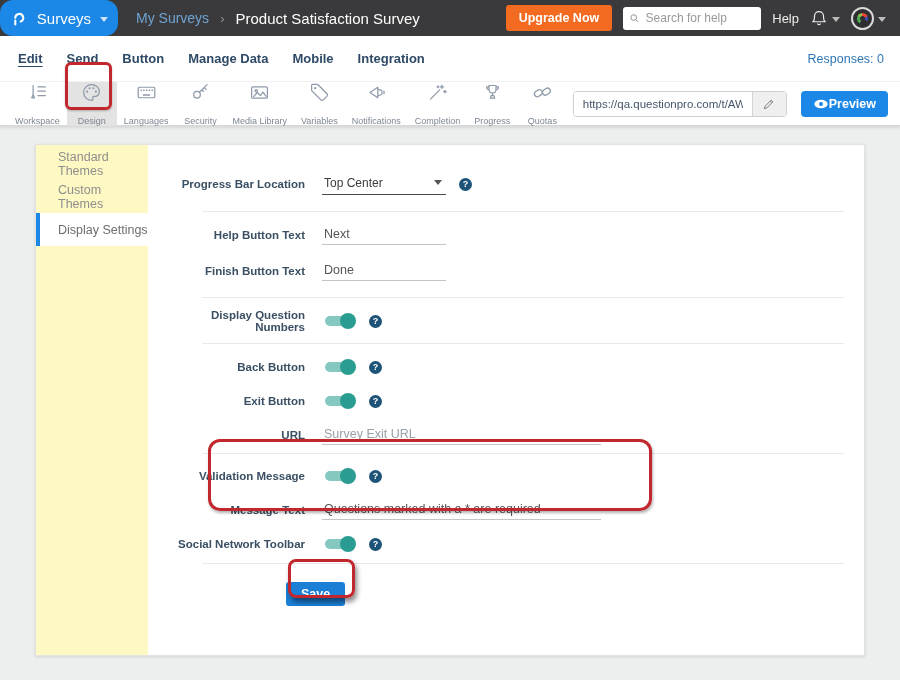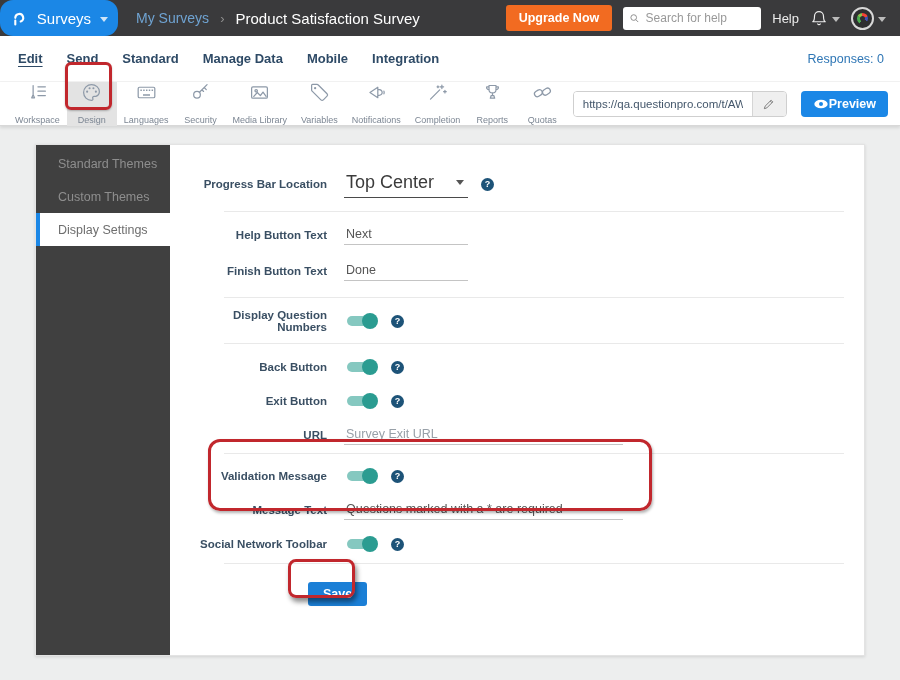--- a/index.html
+++ b/index.html
@@ -28,47 +28,47 @@
   .avatar .swirl::after { content:''; position:absolute; left:3px; top:3px; width:5px; height:5px; border-radius:50%; background:#2E2E30; }
 
   
   .menurow { height:46px; background:#fff; display:flex; align-items:center; padding:0 16px 0 18px; gap:24px; border-bottom:1px solid #F2F2F2; }
   .menu-item { font-size:13px; font-weight:bold; color:#2E4A66; cursor:pointer; }
   .menu-item.active { text-decoration:underline; text-underline-offset:3px; }
   .responses { margin-left:auto; color:#2E76B5; font-size:12.5px; }
 
   
   .toolbar { height:44px; background:#fff; display:flex; align-items:center; padding-left:8px; border-bottom:1px solid #D8D8D8; box-shadow:0 2px 3px rgba(0,0,0,0.10); position:relative; }
-  .tool { height:44px; display:flex; flex-direction:column; align-items:center; justify-content:center; gap:12px; padding:0 7px; cursor:pointer; min-width:50px; }
+  .tool { height:44px; display:flex; flex-direction:column; align-items:center; justify-content:space-between; gap:12px; padding:0 7px; cursor:pointer; min-width:50px; }
   .tool svg { stroke:#8D99A8; fill:none; stroke-width:1.4; stroke-linecap:round; stroke-linejoin:round; }
   .tool .dot { fill:#8D99A8; stroke:none; }
   .tool-label { font-size:9px; color:#7C8693; white-space:nowrap; }
   .tool.active-tool { background:#E3E3E3; }
   .urlgroup { margin-left:auto; display:flex; align-items:center; }
   .url-box { display:flex; border:1px solid #CFCFCF; border-radius:4px; overflow:hidden; height:26px; }
   .url-box input { width:178px; border:none; outline:none; padding:0 9px; font-size:11.5px; color:#44576B; font-family:inherit; background:#fff; }
   .pencil-btn { width:34px; background:#EFEFEF; border-left:1px solid #D5D5D5; display:flex; align-items:center; justify-content:center; cursor:pointer; }
   .preview-btn { margin:0 12px 0 14px; background:#1B87E6; border:none; border-radius:4px; color:#fff; font-size:12.5px; font-weight:bold; height:26px; padding:0 12px; display:flex; align-items:center; cursor:pointer; font-family:inherit; }
 
   
   .content { padding:18px 35px 0; }
   .card { width:830px; height:512px; background:#fff; border:1px solid #E3E3E3; box-shadow:0 1px 3px rgba(0,0,0,0.12); display:flex; }
-  .side { width:134px; background:#404040; padding-top:2px; }
+  .side { width:112px; background:#fef9c3; padding-top:2px; }
   .side-item { height:33px; display:flex; align-items:center; padding-left:22px; font-size:12.5px; color:#8E8E8E; cursor:pointer; }
   .side-item.active { background:#fff; color:#6E6E6E; border-left:4px solid #1B87E6; padding-left:18px; }
 
   .form-panel { flex:1; padding:20px 20px 0 12px; }
   .frow { display:flex; align-items:center; height:34px; }
   .frow.tall { height:38px; }
   .flabel { width:145px; text-align:right; margin-right:17px; font-size:11.5px; font-weight:bold; color:#3A4F63; }
   .sep { border:0; border-top:1px solid #E9E9E9; margin:8px 0 6px 42px; }
   .uline { border:none; outline:none; background:transparent; border-bottom:1px solid #C4C4C4; font-size:12.5px; color:#555; padding:2px 2px 3px; width:124px; font-family:inherit; }
   .uline::placeholder { color:#98A0A8; }
   .uline.wide { width:279px; }
-  .select-ctl { width:124px; border-bottom:1px solid #4A4A4A; display:flex; justify-content:space-between; align-items:center; padding:2px 2px 4px; font-size:18px; color:#3B3B3B; cursor:pointer; }
+  .select-ctl { width:124px; border-bottom:1px solid #4A4A4A; display:flex; justify-content:space-between; align-items:center; padding:2px 2px 4px; font-size:12px; color:#3B3B3B; cursor:pointer; }
   .select-caret { width:0; height:0; border-left:4px solid transparent; border-right:4px solid transparent; border-top:5px solid #555; margin-right:2px; }
   .help-badge { width:13px; height:13px; border-radius:50%; background:#1D5378; color:#fff; font-size:9px; font-weight:bold; display:flex; align-items:center; justify-content:center; margin-left:13px; flex:0 0 auto; cursor:pointer; }
   .toggle { width:28px; height:10px; background:#85C8C0; border-radius:6px; position:relative; margin:0 3px; cursor:pointer; }
   .toggle::after { content:''; position:absolute; right:-3px; top:-3.5px; width:16px; height:16px; background:#2B9C91; border-radius:50%; }
   .save-row { margin-top:18px; padding-left:126px; }
   .save-btn { background:#1B7FD6; color:#fff; border:none; border-radius:3px; font-size:12.5px; font-weight:bold; padding:5px 15px; cursor:pointer; font-family:inherit; }
 
   
   .anno { position:absolute; border:3px solid #C1272D; pointer-events:none; }
   .anno-design { left:65px; top:62px; width:47px; height:48px; border-radius:6px; box-shadow:0 1px 2px rgba(0,0,0,0.25); }
@@ -112,21 +112,21 @@
             <div class="swirl"></div>
           </div>
         <span class="caret gray"></span>
       </div>
     </div>
   </div>
 
   <div class="menurow">
     <span class="menu-item active">Edit</span>
     <span class="menu-item">Send</span>
-    <span class="menu-item">Standard</span>
+    <span class="menu-item">Button</span>
     <span class="menu-item">Manage Data</span>
     <span class="menu-item">Mobile</span>
     <span class="menu-item">Integration</span>
     <span class="responses">Responses: 0</span>
   </div>
 
   <div class="toolbar">
     <div class="tool">
       <svg width="21" height="21" viewBox="0 0 24 24">
         <path d="M7 4v10.5 M7 14.5 l-1.6 3.6 h3.2 Z M12.5 5.5h8.5 M12.5 10.5h8.5 M12.5 15.5h8.5"></path>
@@ -186,21 +186,21 @@
     <div class="tool">
       <svg width="21" height="21" viewBox="0 0 24 24">
         <path d="M4 19.5 L14.5 9 M17 3.5v4 M15 5.5h4 M20.5 9.5v3 M19 11h3 M12.5 4.5v2 M11.5 5.5h2"></path>
       </svg>
       <span class="tool-label">Completion</span>
     </div>
     <div class="tool">
       <svg width="21" height="21" viewBox="0 0 24 24">
         <path d="M8 4h8v4.5a4 4 0 0 1-8 0z M8 5.5H5.3a2.6 2.6 0 0 0 2.9 3.2 M16 5.5h2.7a2.6 2.6 0 0 1-2.9 3.2 M12 12.5v3 M9.5 18.5h5 M10.5 15.5h3l1 3h-5z"></path>
       </svg>
-      <span class="tool-label">Reports</span>
+      <span class="tool-label">Progress</span>
     </div>
     <div class="tool">
       <svg width="21" height="21" viewBox="0 0 24 24">
         <rect x="2.6" y="9.6" width="9.4" height="6.4" rx="3.2" transform="rotate(-32 7.3 12.8)"></rect>
         <rect x="11.8" y="7.8" width="9.4" height="6.4" rx="3.2" transform="rotate(-32 16.5 11)"></rect>
       </svg>
       <span class="tool-label">Quotas</span>
     </div>
 
     <div class="urlgroup">

